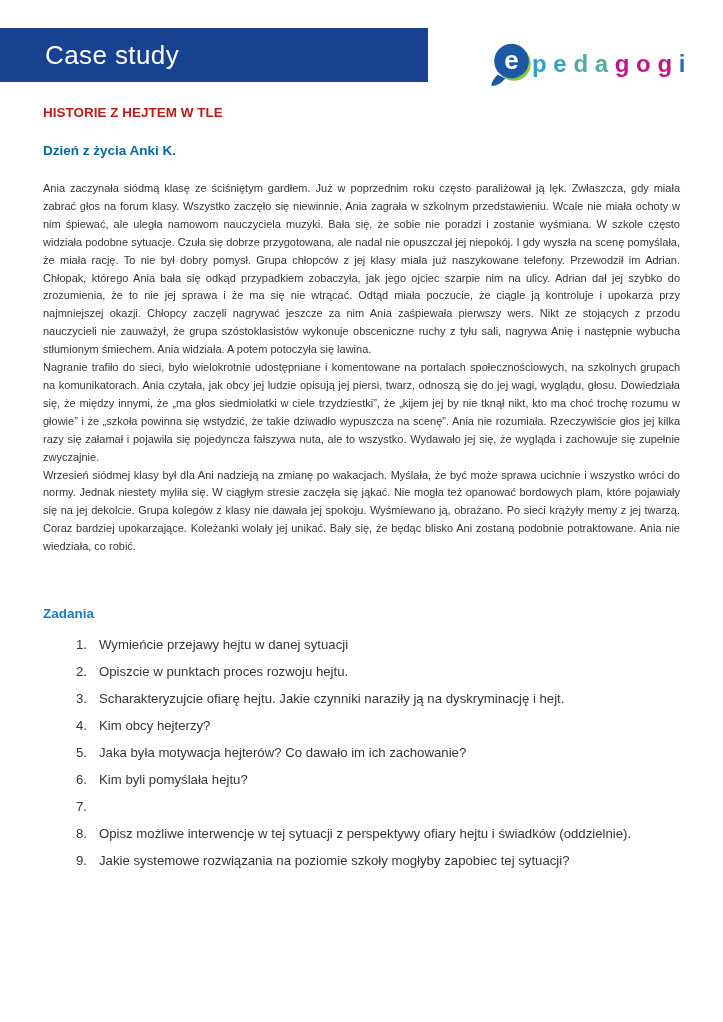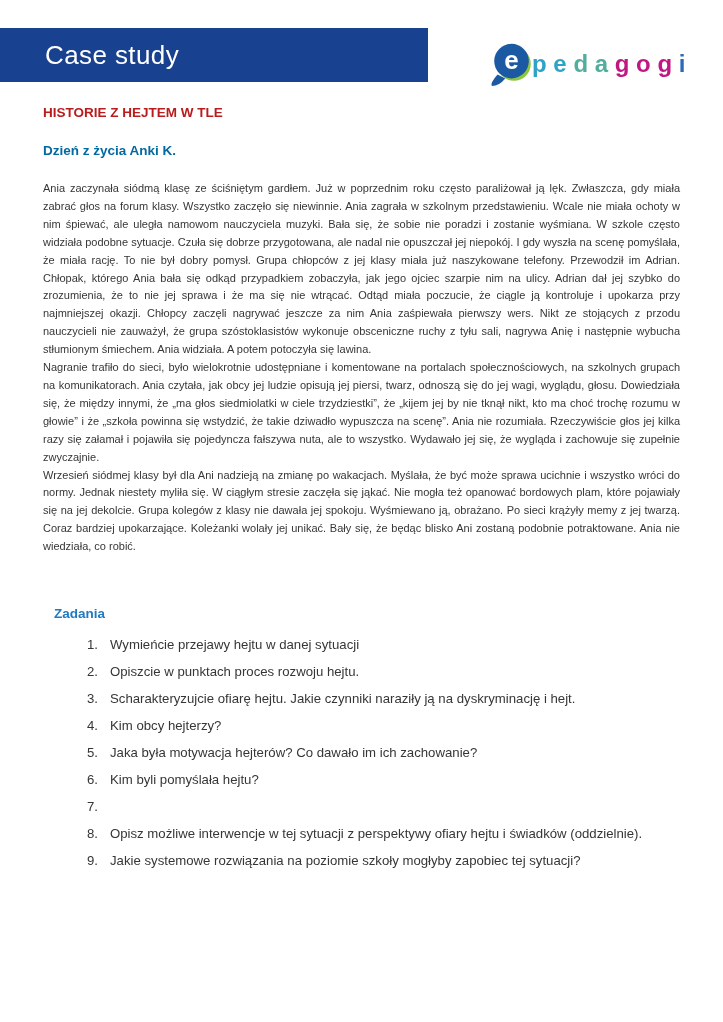--- a/index.html
+++ b/index.html
@@ -63,21 +63,21 @@
     margin: 23px 0 0 0;
   }
   .body-text { margin-top: 22px; }
   .body-text p {
     margin: 0;
     font-size: 11px;
     line-height: 17.9px;
     text-align: justify;
   }
   
-  .tasks { margin-top: 50px; margin-left: 11px; }
+  .tasks { margin-top: 50px; }
   .task-list {
     list-style: none;
     margin: 10px 0 0 0;
     padding: 0;
   }
   .task-item {
     display: flex;
     font-size: 13.2px;
     line-height: 27px;
   }

